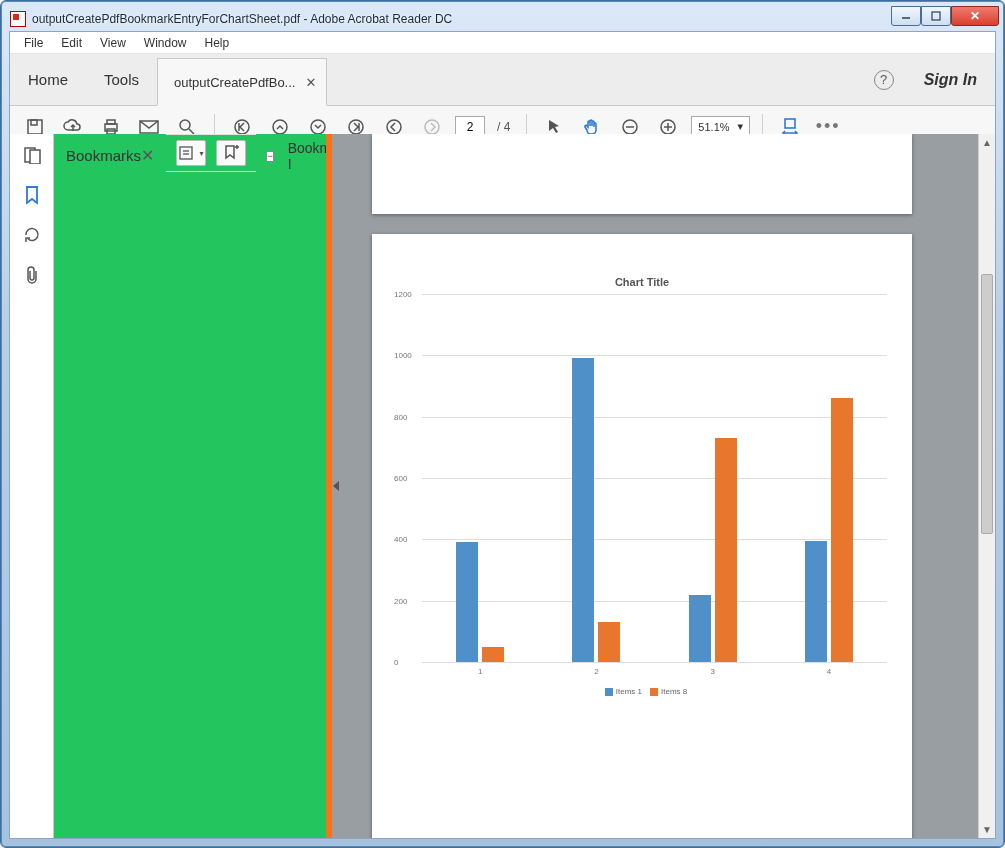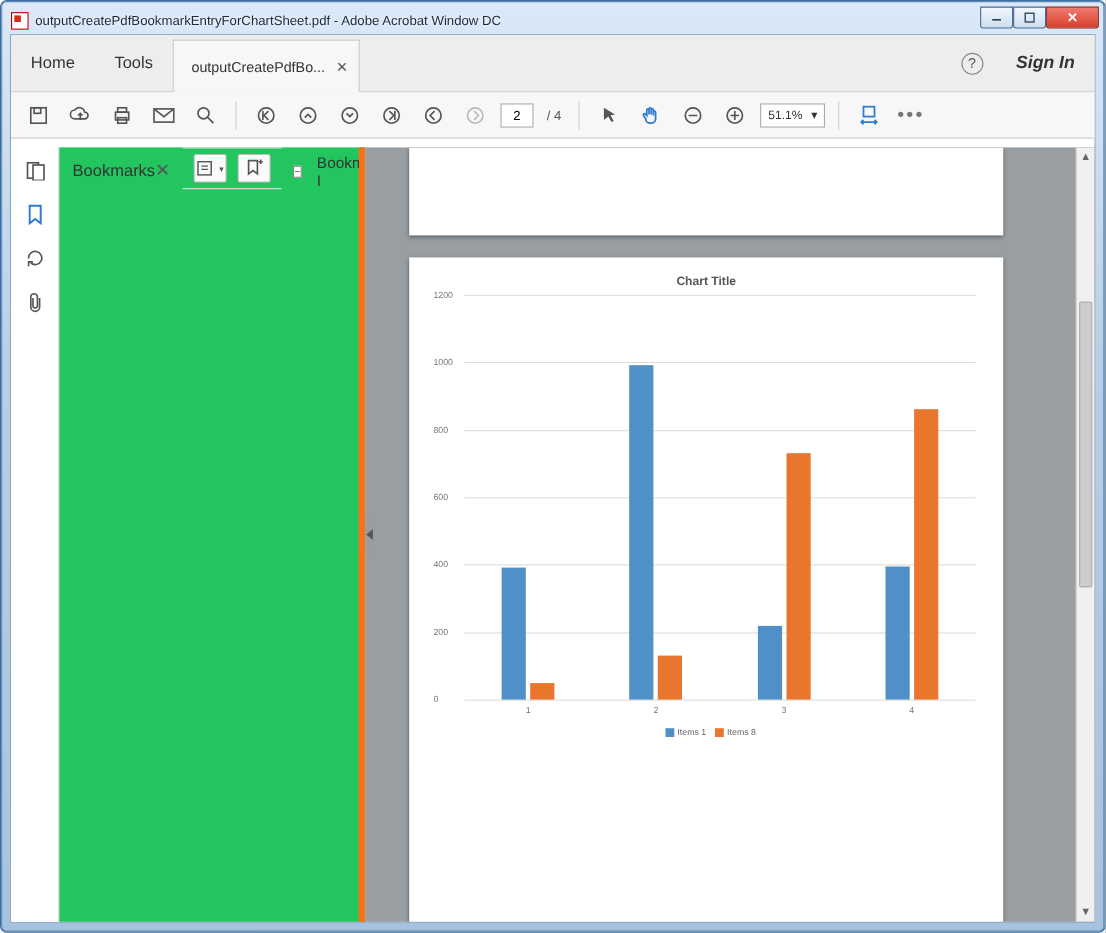--- a/index.html
+++ b/index.html
@@ -81,57 +81,64 @@
   .vscroll{ position:absolute; right:0; top:0; bottom:0; width:17px; background:#f0f0f0; border-left:1px solid #cfcfcf;}
   .vscroll .thumb{ position:absolute; left:2px; right:2px; top:140px; height:260px; background:#cdcdcd; border:1px solid #aaa; border-radius:2px;}
   .vscroll .arr{position:absolute;left:0;right:0;height:17px;display:flex;align-items:center;justify-content:center;color:#666;font-size:10px;}
   .vscroll .up{top:0;} .vscroll .dn{bottom:0;}
 
   .page { position:absolute; background:#fff; box-shadow:0 1px 4px rgba(0,0,0,.4);}
   .page.p1 { left:40px; width:540px; top:0; height:80px;}
   .page.p2 { left:40px; width:540px; top:100px; height:625px;}
 
   
-  .chart-wrap{ position:absolute; left:20px; right:20px; top:16px; height:420px;}
+  .chart-wrap{ position:absolute; left:20px; right:20px; top:42px; height:420px;}
   .chart-title{ text-align:center; font-size:11px; font-weight:600; color:#555; margin-bottom:6px;}
   .plot{ position:absolute; left:30px; right:5px; top:18px; bottom:34px;}
   .ytick{ position:absolute; left:-28px; font-size:8px; color:#777; transform:translateY(-50%);}
   .grid{ position:absolute; left:0; right:0; border-top:1px solid #ddd;}
   .xlab{ position:absolute; bottom:-14px; font-size:8px; color:#777; transform:translateX(-50%);}
   .bar{ position:absolute; bottom:0; width:22px;}
   .s1{ background:#4f90c8;} .s2{ background:#e8762c;}
   .legend{ position:absolute; left:0; right:0; bottom:0; text-align:center; font-size:8px; color:#666;}
   .legend .sw{display:inline-block;width:8px;height:8px;vertical-align:middle;margin:0 3px 0 8px;}
 </style>
 </head>
 <body>
 
 <div class="win-frame">
   <div class="titlebar">
     <div class="title-icon"></div>
-    <div class="title-text">outputCreatePdfBookmarkEntryForChartSheet.pdf - Adobe Acrobat Window DC</div>
+    <div class="title-text">outputCreatePdfBookmarkEntryForChartSheet.pdf - Adobe Acrobat Reader DC</div>
     <div class="win-btns">
       <div class="wbtn">
           <svg width="10" height="10">
             <line x1="1" y1="7" x2="9" y2="7" stroke="currentColor" stroke-width="1.5"></line>
           </svg>
         </div>
       <div class="wbtn">
           <svg width="10" height="10">
             <rect x="1" y="1" width="8" height="8" fill="none" stroke="currentColor" stroke-width="1.2"></rect>
           </svg>
         </div>
       <div class="wbtn close">
           <span class="x">✕</span>
         </div>
     </div>
   </div>
 
   <div class="app-body">
 
+    <div class="menubar">
+      <span>File</span>
+      <span>Edit</span>
+      <span>View</span>
+      <span>Window</span>
+      <span>Help</span>
+    </div>
 
     <div class="tabstrip">
       <div class="maintab">Home</div>
       <div class="maintab">Tools</div>
       <div class="doctab">
         <span>outputCreatePdfBo...</span>
         <span class="xclose">✕</span>
       </div>
       <div class="tabstrip-spacer"></div>
       <div class="help-icon">?</div>

